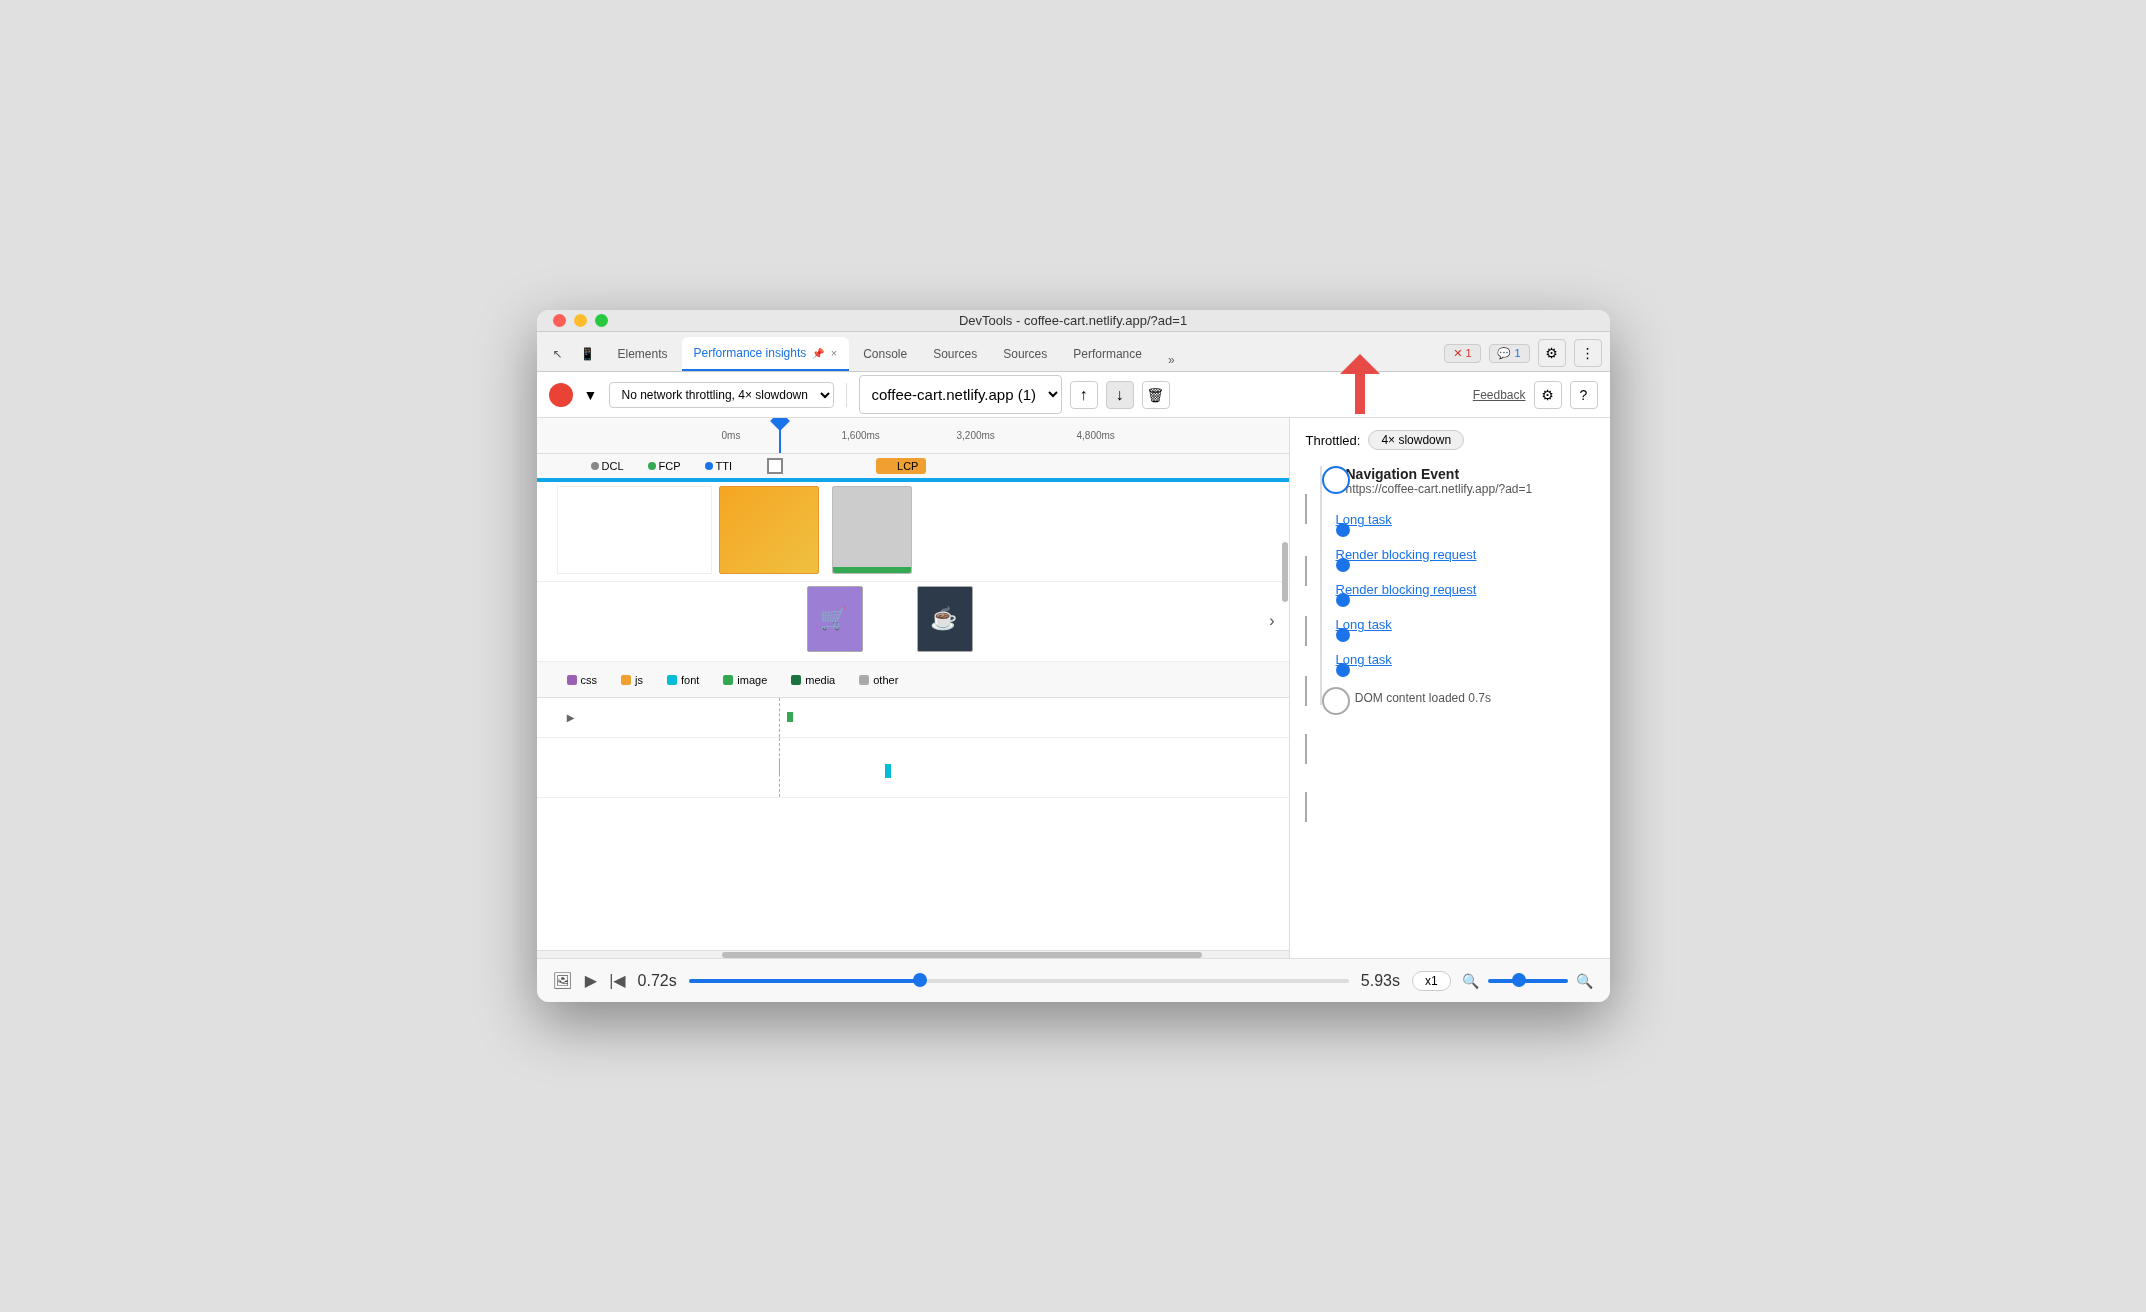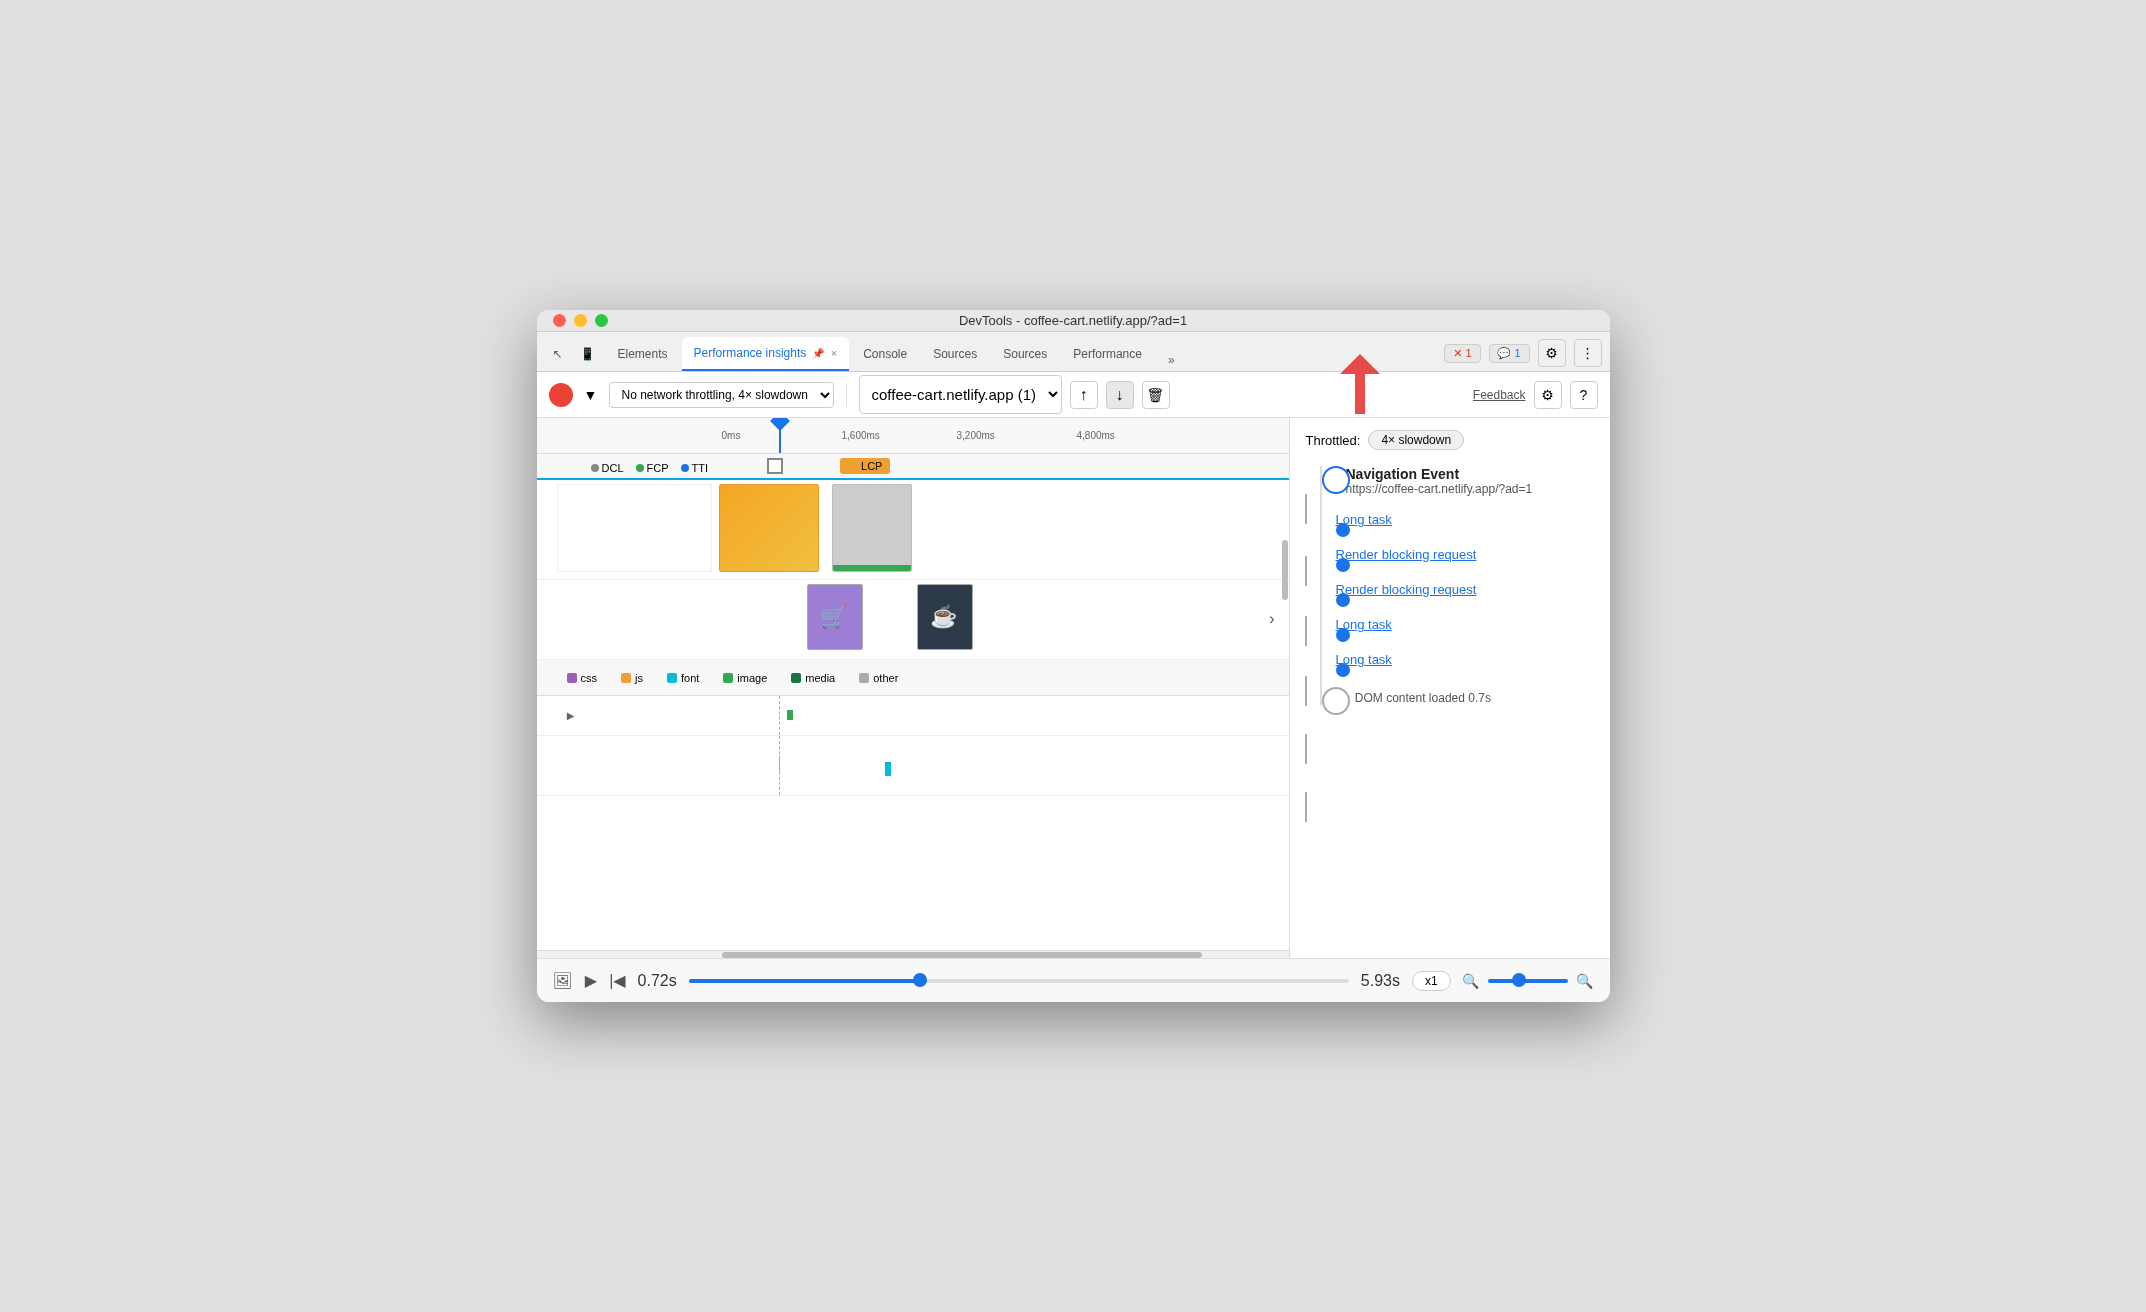--- a/index.html
+++ b/index.html
@@ -445,26 +445,26 @@
       top: -6px;
       left: 30%;
       width: 14px;
       height: 14px;
       background: #1a73e8;
       border-radius: 50%;
     }
     
     .markers-row {
       display: flex;
-      align-items: flex-end;
-      gap: 12px;
+      align-items: center;
+      gap: 24px;
       padding: 4px 8px;
       font-size: 11px;
       background: #f8f8f8;
-      border-bottom: 2px solid #0ea5e9;
+      border-bottom: 4px solid #0ea5e9;
     }
     .marker-item {
       display: flex;
       align-items: center;
       gap: 3px;
     }
     .marker-dot {
       width: 8px;
       height: 8px;
       border-radius: 50%;

